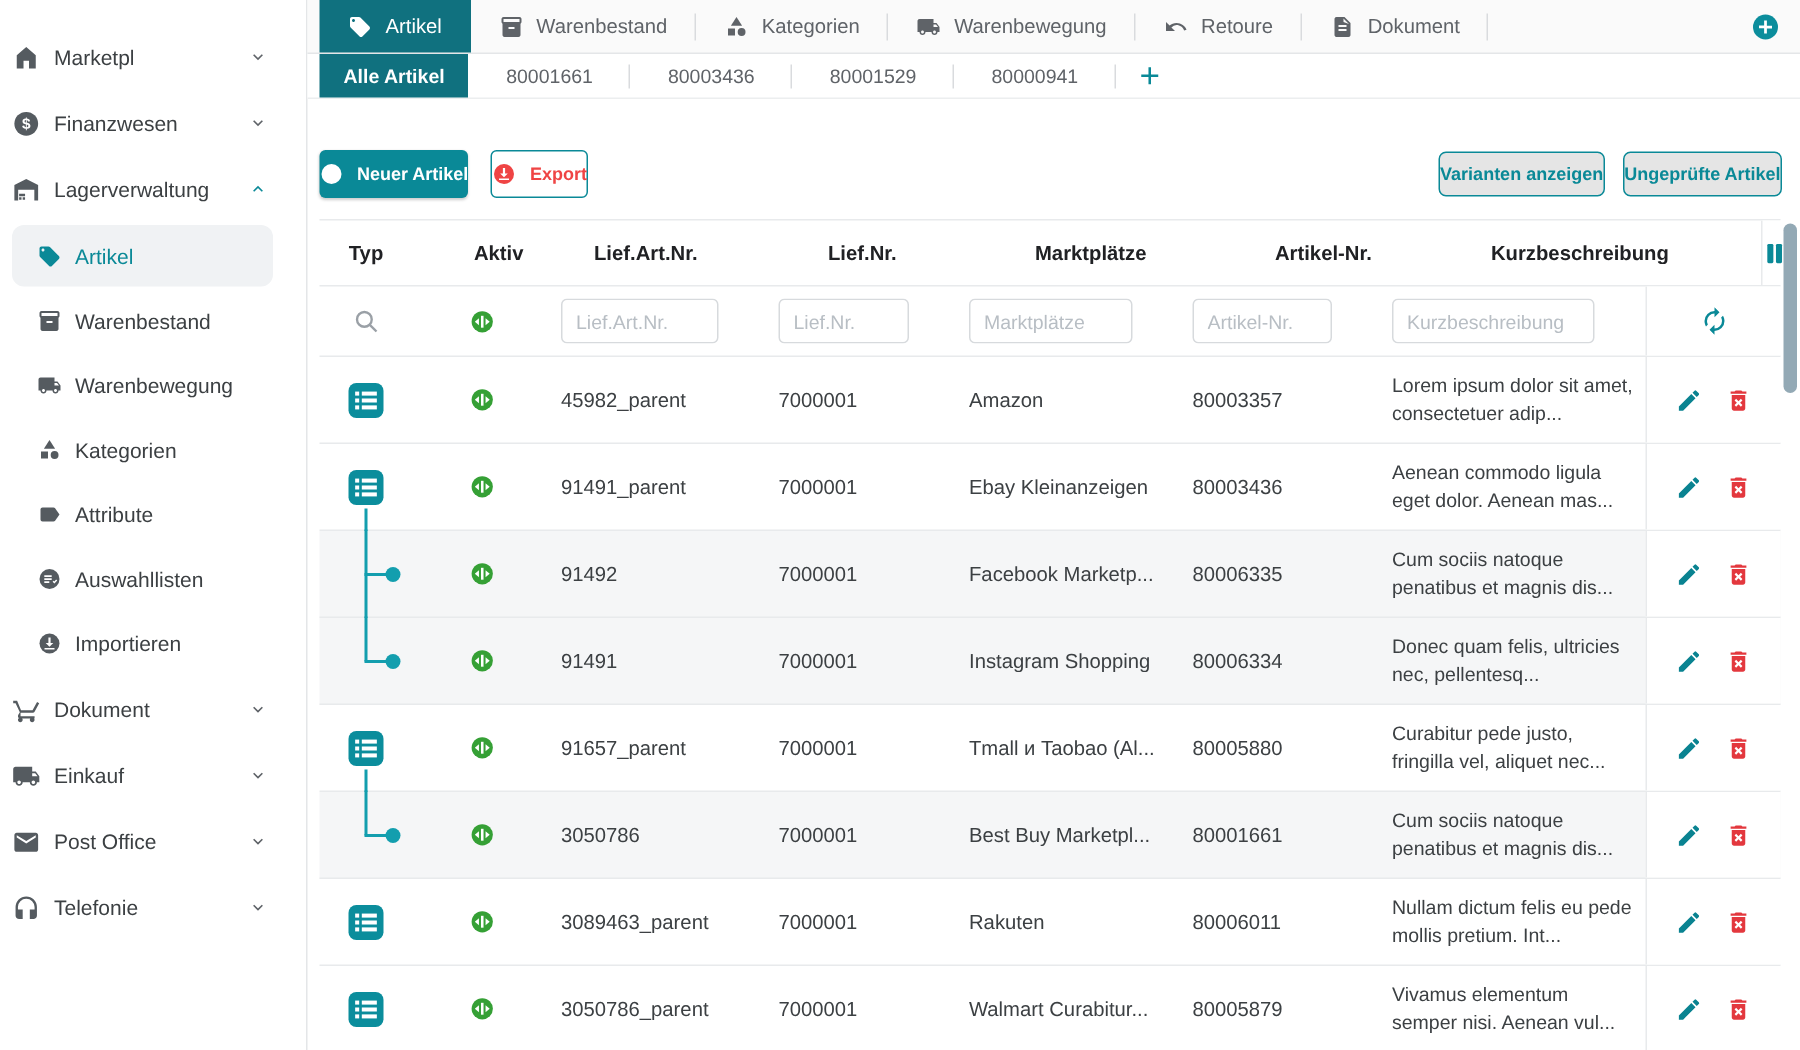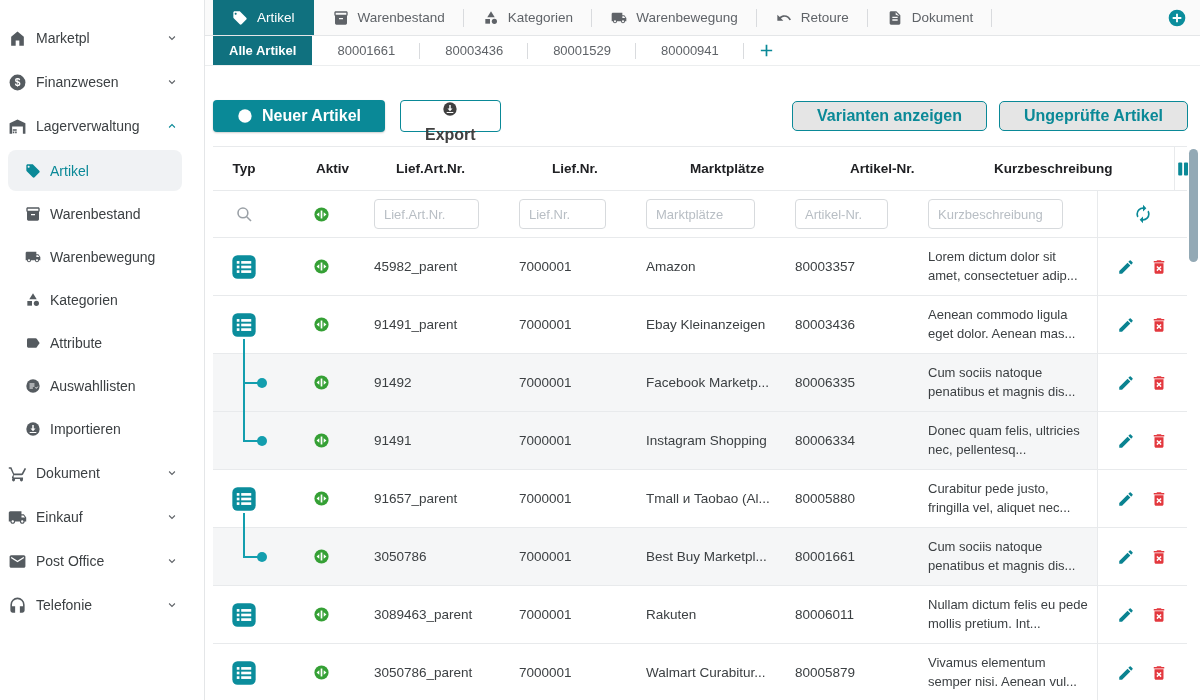--- a/index.html
+++ b/index.html
@@ -35,24 +35,24 @@
   .tab-add { margin-left:auto; margin-right:13px; align-self:center; width:20px; height:20px; color:#0b8d9c; cursor:pointer; }
   .subbar { height:30px; background:#fff; border-bottom:1px solid #eceeef; display:flex; align-items:stretch; padding-left:8px; flex-shrink:0; }
   .subtab { display:flex; align-items:center; padding:0 25px; font-size:13px; color:#5f6368; position:relative; cursor:pointer; white-space:nowrap; }
   .subtab.active { background:#10717f; color:#fff; font-weight:700; padding:0 16px; }
   .subtab:not(.active)::after { content:""; position:absolute; right:0; top:7px; height:16px; width:1px; background:#d9dbde; }
   .sub-add { width:17px; height:17px; color:#0a8997; align-self:center; margin-left:14px; cursor:pointer; }
 
   
   .content { flex:1; padding-left:8px; position:relative; min-height:0; }
   .toolbar { margin-top:34px; display:flex; align-items:center; padding-right:12px; }
-  .btn { height:32px; border-radius:4px; font-size:16px; font-weight:600; display:flex; align-items:center; gap:9px; padding:0 24px; cursor:pointer; font-family:inherit; }
+  .btn { height:32px; border-radius:4px; font-size:12px; font-weight:600; display:flex; align-items:center; gap:9px; padding:0 0; cursor:pointer; font-family:inherit; }
   .btn .b-icon { width:16px; height:16px; }
   .btn-primary { background:#0a8997; color:#fff; border:none; box-shadow:0 1px 2px rgba(0,0,0,.2); }
-  .btn-outline { background:#fff; color:#404040; border:1px solid #0a8997; margin-left:15px;flex-direction:column; }
+  .btn-outline { background:#fff; color:#ef4444; border:1px solid #0a8997; margin-left:15px; }
   .spacer { flex:1; }
   .btn-small { height:30px; background:#e5e5e5; color:#0a8997; border:1px solid #0a8997; border-radius:5px; margin-left:12px; font-weight:600; }
 
   
   .table-wrap { display:flex; margin-top:14px; }
   .table { flex:1; border-top:1px solid #e8eaec; min-width:0; }
   .t-row { display:grid; grid-template-columns:62px 93px 145px 127px 149px 133px 175px 1fr; border-bottom:1px solid #e8eaec; position:relative; align-items:center; }
   .t-head { height:44px; font-weight:700; font-size:13.5px; color:#202124;gap:11px; }
   .t-filter { height:47px; }
   .t-data { height:58px; font-size:13.5px; }
@@ -435,21 +435,21 @@
                       <rect x="10.8" y="6.4" width="2.4" height="11.2" fill="#fff"></rect>
                       <path d="M8.9 8.8v6.4L5 12z" fill="#fff"></path>
                       <path d="M15.1 8.8v6.4L19 12z" fill="#fff"></path>
                     </svg>
                   </span>
                 </div>
                 <div class="t-cell">45982_parent</div>
                 <div class="t-cell">7000001</div>
                 <div class="t-cell">Amazon</div>
                 <div class="t-cell">80003357</div>
-                <div class="t-cell kurz">Lorem dictum dolor sit amet, consectetuer adip...</div>
+                <div class="t-cell kurz">Lorem ipsum dolor sit amet, consectetuer adip...</div>
                 <div class="actions">
                   <span class="edit-i">
                     <svg viewBox="0 0 24 24" fill="currentColor">
                       <path d="M3 17.25V21h3.75L17.8 9.94l-3.75-3.75zM20.7 7.04a1 1 0 0 0 0-1.41l-2.34-2.34a1 1 0 0 0-1.41 0l-1.83 1.83 3.75 3.75z"></path>
                     </svg>
                   </span>
                   <span class="del-i">
                     <svg viewBox="0 0 24 24" fill="currentColor">
                       <path d="M6 19c0 1.1.9 2 2 2h8c1.1 0 2-.9 2-2V7H6zm2.5-7.1 1.4-1.4 2.1 2.1 2.1-2.1 1.4 1.4-2.1 2.1 2.1 2.1-1.4 1.4-2.1-2.1-2.1 2.1-1.4-1.4 2.1-2.1zM15.5 4l-1-1h-5l-1 1H5v2h14V4z"></path>
                     </svg>

